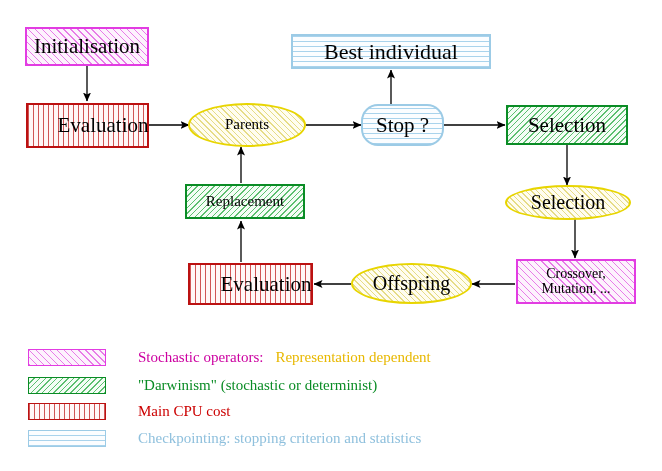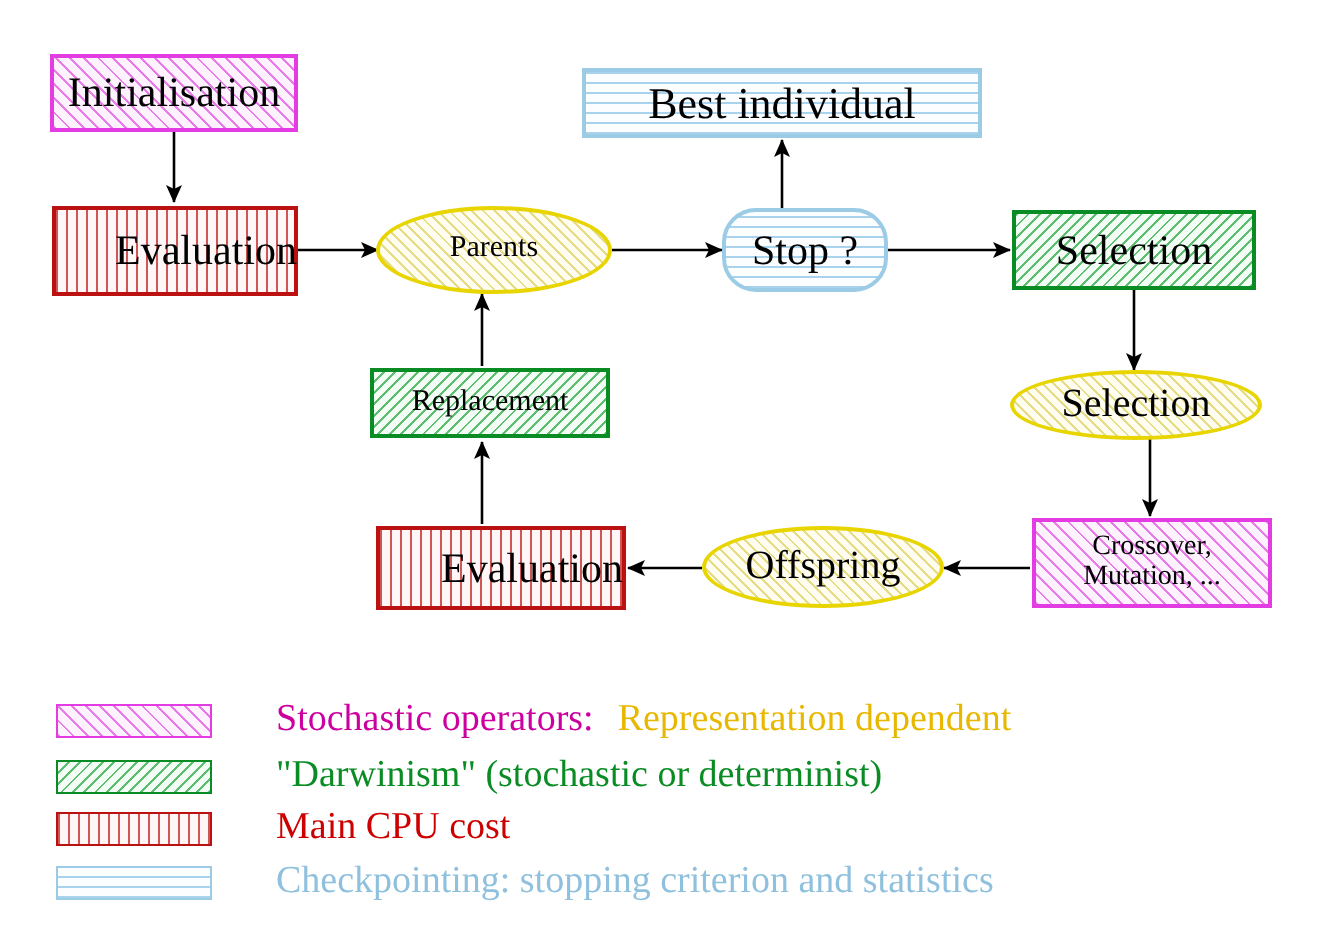--- a/index.html
+++ b/index.html
@@ -132,21 +132,21 @@
   .legend-swatch {
     box-sizing: border-box;
     width: 78px;
     height: 17px;
     border-width: 1px;
     border-style: solid;
     flex: 0 0 auto;
   }
   .legend-text {
     margin-left: 32px;
-    font-size: 19px;
+    font-size: 15px;
     white-space: nowrap;
   }
   .legend-text .part2 {
     margin-left: 12px;
   }
 </style>
 </head>
 <body>
 
 <div id="canvas">

